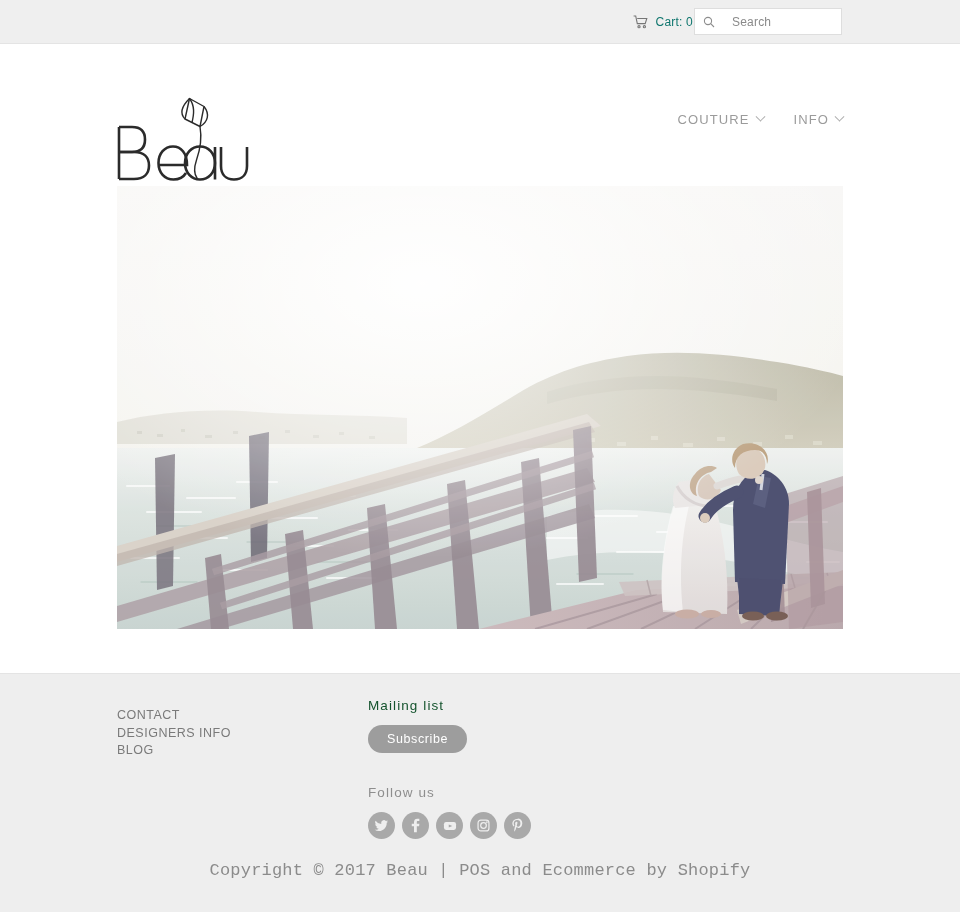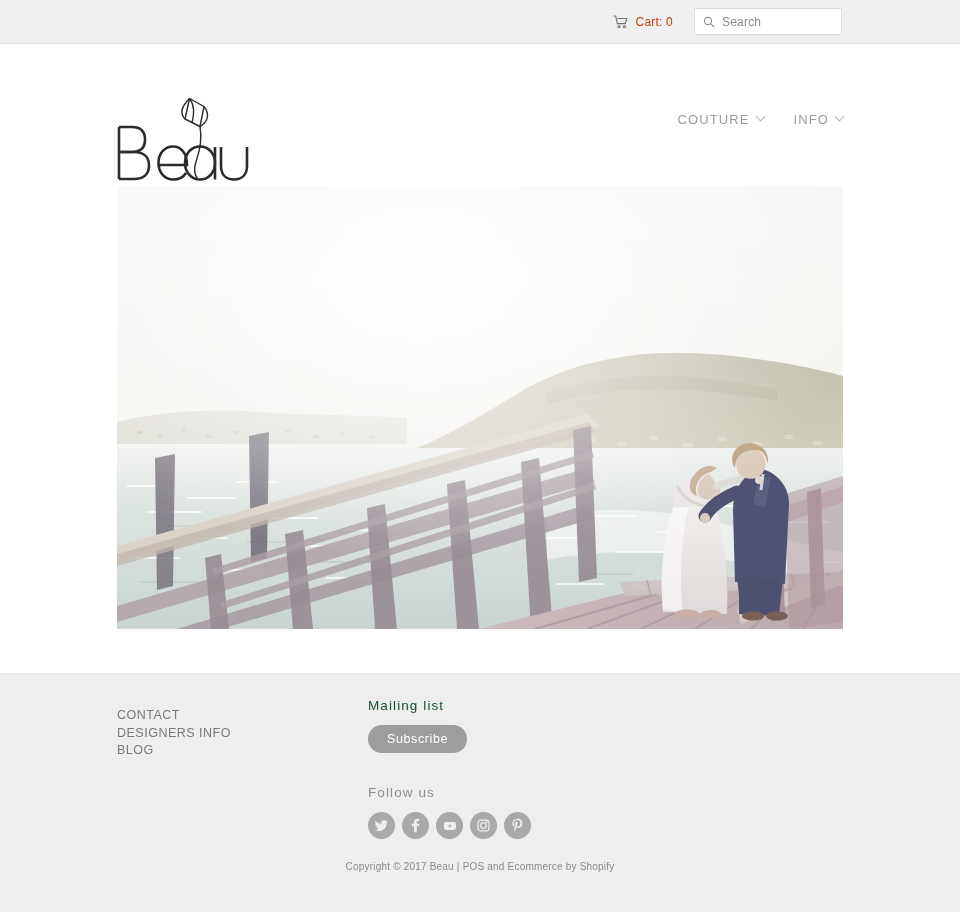--- a/index.html
+++ b/index.html
@@ -21,36 +21,36 @@
     display: flex;
     align-items: center;
     justify-content: flex-end;
     padding-right: 118px;
   }
   .cart-link {
     display: flex;
     align-items: center;
     gap: 7px;
     font-size: 12px;
-    color: #c2410c;
+    color: #0f766e;
     letter-spacing: .2px;
-    margin-right: 21px;
+    margin-right: 1px;
     cursor: pointer;
   }
   .cart-link svg { display: block; }
 
   .search-wrap {
     width: 148px;
     height: 27px;
     background: #ffffff;
     border: 1px solid #dedede;
     display: flex;
     align-items: center;
     padding: 0 8px;
-    gap: 7px;
+    gap: 17px;
   }
   .search-wrap svg { flex: none; display: block; }
   .search-input {
     border: 0;
     outline: 0;
     font-family: "Liberation Sans", sans-serif;
     font-size: 12px;
     color: #7c7c7c;
     background: transparent;
     width: 100%;
@@ -190,23 +190,24 @@
     justify-content: center;
     cursor: pointer;
   }
   .social-icon svg { display: block; }
 
   .copyright {
     position: absolute;
     left: 0; right: 0;
     top: 187px;
     text-align: center;
-    font-size: 10px;
+    font-size: 17px;
     color: #8b8b8b;
     letter-spacing: .2px;
+    font-family: Liberation Mono, monospace;
   }
   .copyright a { color: #8b8b8b; text-decoration: none; cursor: pointer; }
 </style>
 </head>
 <body>
 
 <div class="topbar">
 
   <div class="cart-link">
     <span>

